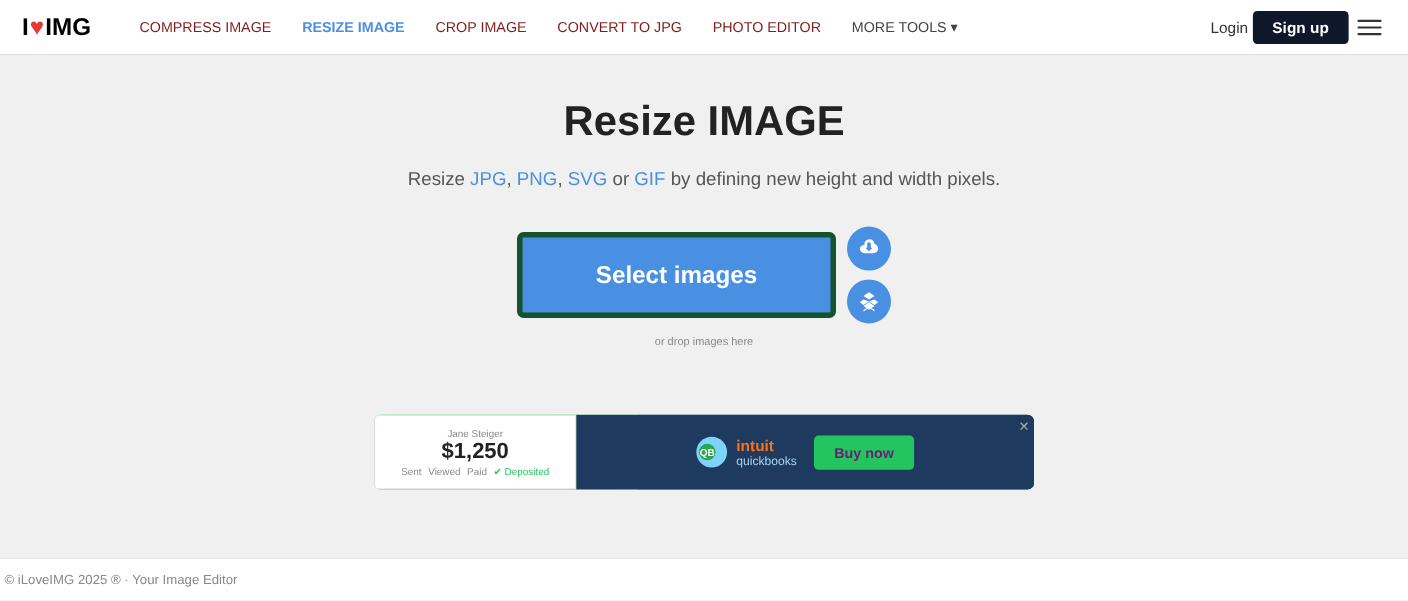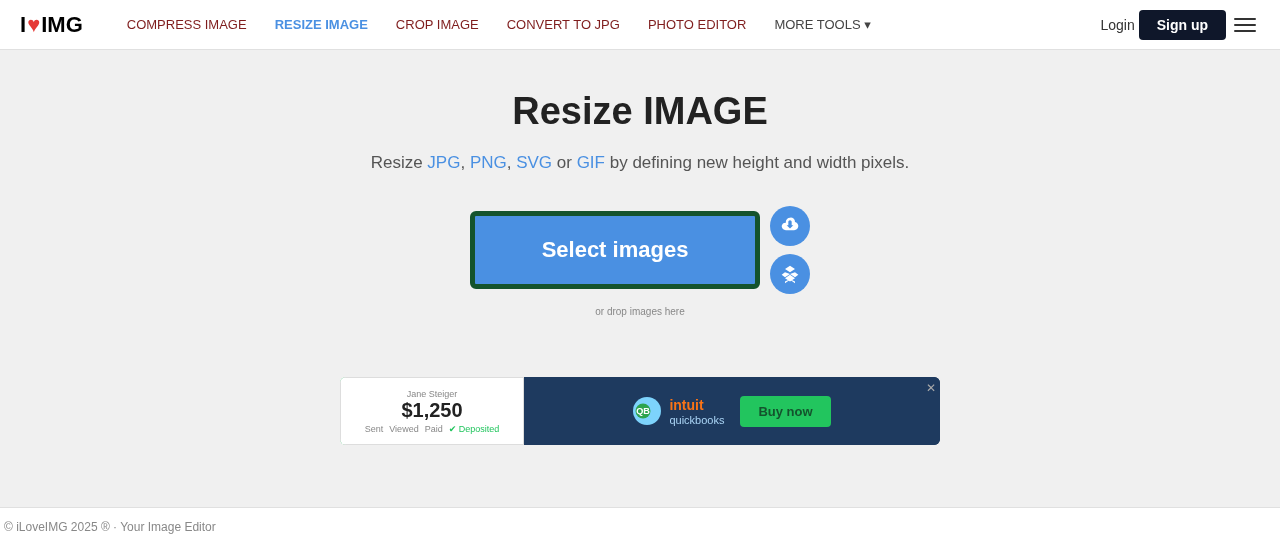--- a/index.html
+++ b/index.html
@@ -249,21 +249,21 @@
       font-size: 14px;
       font-weight: 700;
       line-height: 1.2;
     }
     .ad-brand-sub {
       color: #aad4f5;
       font-size: 11px;
     }
     .ad-buy-btn {
       background: #22c55e;
-      color: #14532d;
+      color: #701a75;
       border: none;
       border-radius: 4px;
       padding: 8px 18px;
       font-size: 13px;
       font-weight: 700;
       cursor: pointer;
       white-space: nowrap;
     }
     .ad-close {
       position: absolute;

